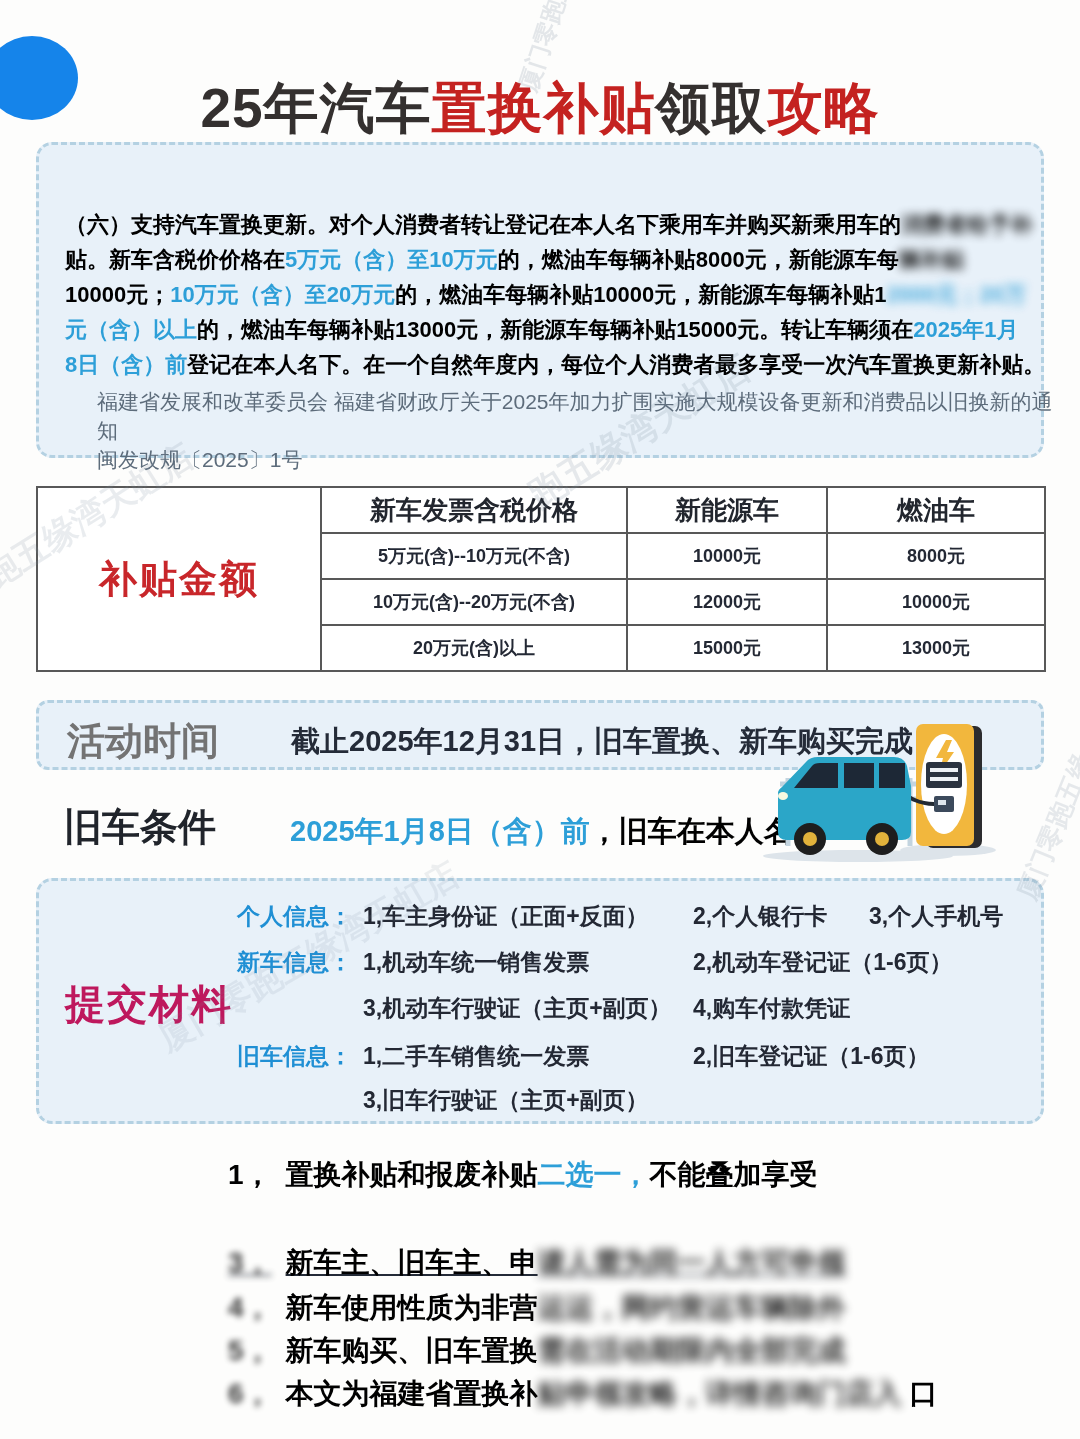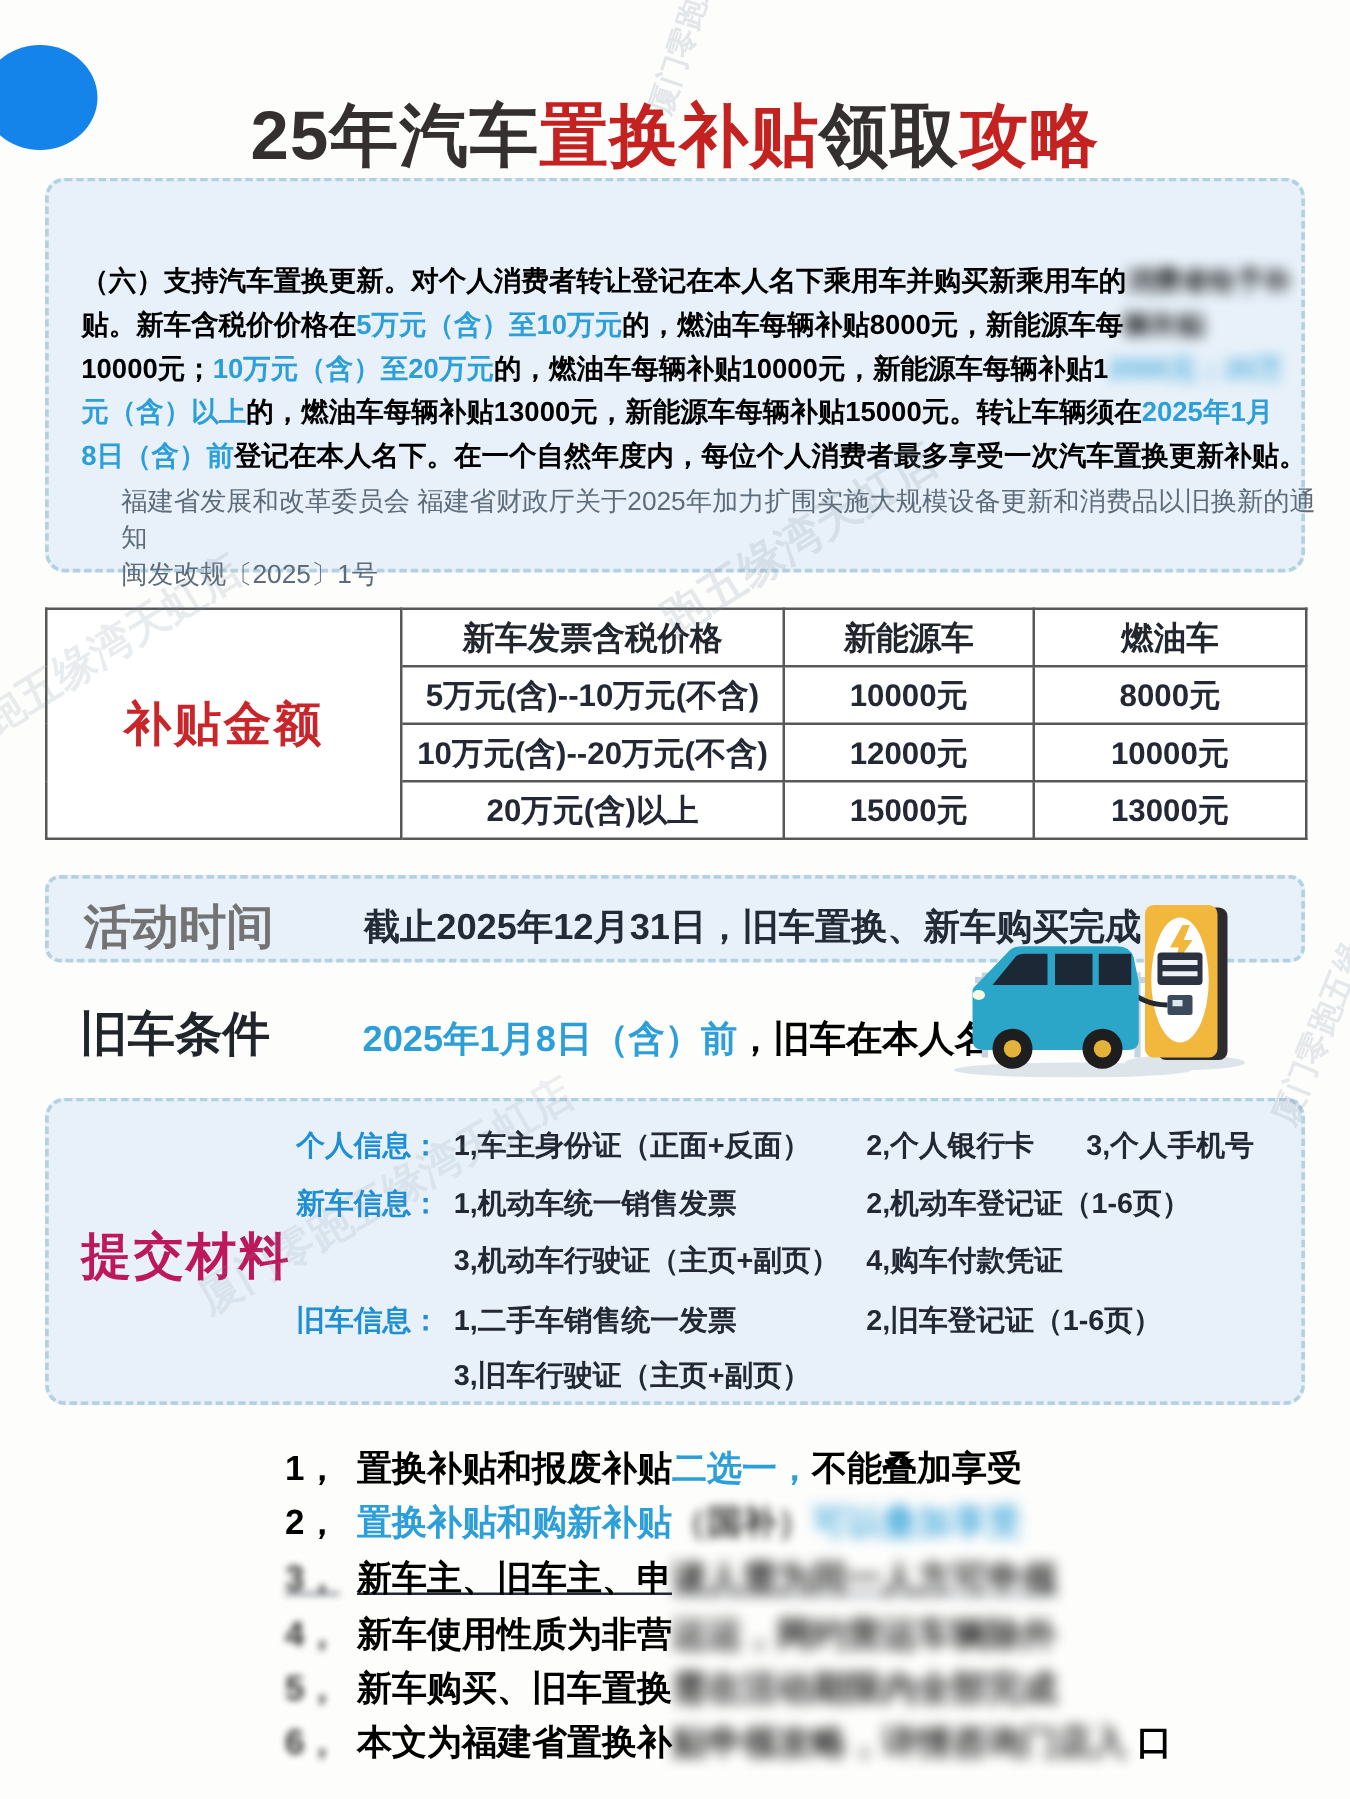--- a/index.html
+++ b/index.html
@@ -29,21 +29,21 @@
   .seg-d { color:#000000; }
   .blur5 { filter:blur(5px); opacity:.85; }
   .blur4 { filter:blur(4px); opacity:.8; }
   .blur3 { filter:blur(3px); opacity:.8; }
   .policy-source { position:absolute; top:242px; left:26px; width:958px;
     font-size:21px; line-height:29px; font-weight:500; color:#5d6c7b;margin-left:32px; }
   
   #subsidy-table { position:absolute; left:36px; top:486px; width:1008px;
     border-collapse:collapse; table-layout:fixed; background:#ffffff; }
   #subsidy-table td { border:2px solid #585858; text-align:center; vertical-align:middle;
-    height:44px; font-size:25px; font-weight:600; color:#232834; padding:0; }
+    height:44px; font-size:18px; font-weight:600; color:#232834; padding:0; }
   #subsidy-table td.hdr { font-weight:800; font-size:26px; color:#22262e; }
   #subsidy-table td.lbl { font-size:38px; font-weight:800; color:#c8262a; letter-spacing:2px; }
   
   #activity-box { top:700px; height:70px; border-radius:12px; }
   .act-label { position:absolute; left:28px; top:13px; font-size:38px; font-weight:800; color:#737373; }
   .act-text { position:absolute; left:252px; top:19px; font-size:29px; font-weight:700;
     color:#242b38; white-space:nowrap; }
   
   .oldcar-label { position:absolute; left:64px; top:802px; font-size:38px; font-weight:800; color:#20242b; }
   .oldcar-text { position:absolute; left:290px; top:812px; font-size:29px; font-weight:700; white-space:nowrap; }
@@ -211,23 +211,20 @@
       <span class="mi2">2,旧车登记证（1-6页）</span>
     </div>
     <div class="mrow" style="top:204px;">
       <span class="mi1">3,旧车行驶证（主页+副页）</span>
     </div>
   </div>
 
   <div class="note" style="top:1156px;">
     <span class="num seg-d">1，</span><span class="seg-d">置换补贴和报废补贴</span><span class="seg-b">二选一，</span><span class="seg-d">不能叠加享受</span>
   </div>
-  <div class="note" style="top:1199px;">
-    <span class="num seg-d">2，</span><span class="seg-b">置换补贴和购新补贴</span><span class="seg-d blur4">（国补）</span><span class="seg-b blur5">可以叠加享受</span>
-  </div>
   <div class="note" style="top:1244px;text-decoration:underline;">
     <span class="num seg-d blur3">3，</span><span class="seg-d">新车主、旧车主、申</span><span class="seg-d blur5">请人需为同一人方可申领</span>
   </div>
   <div class="note" style="top:1289px;">
     <span class="num seg-d blur3">4，</span><span class="seg-d">新车使用性质为非营</span><span class="seg-d blur5">运运，网约营运车辆除外</span>
   </div>
   <div class="note" style="top:1332px;">
     <span class="num seg-d blur3">5，</span><span class="seg-d">新车购买、旧车置换</span><span class="seg-d blur5">需在活动期限内全部完成</span>
   </div>
   <div class="note" style="top:1375px;">

